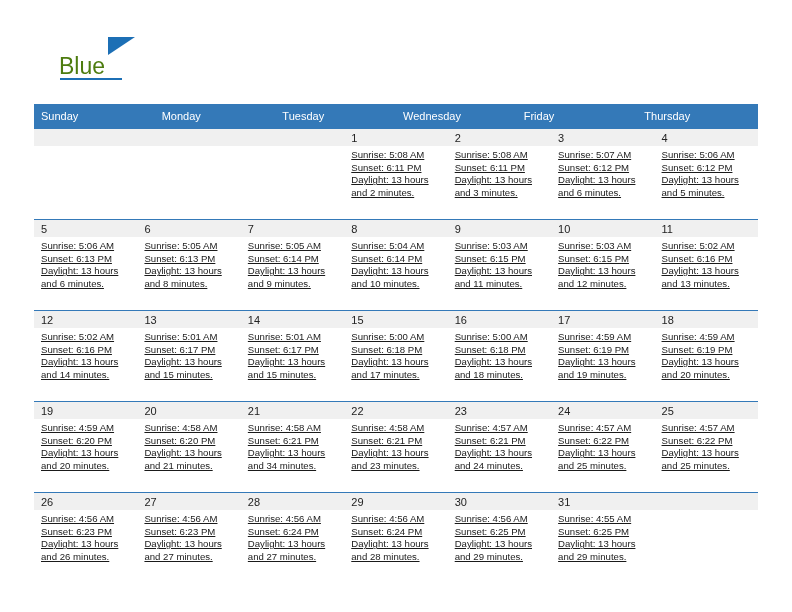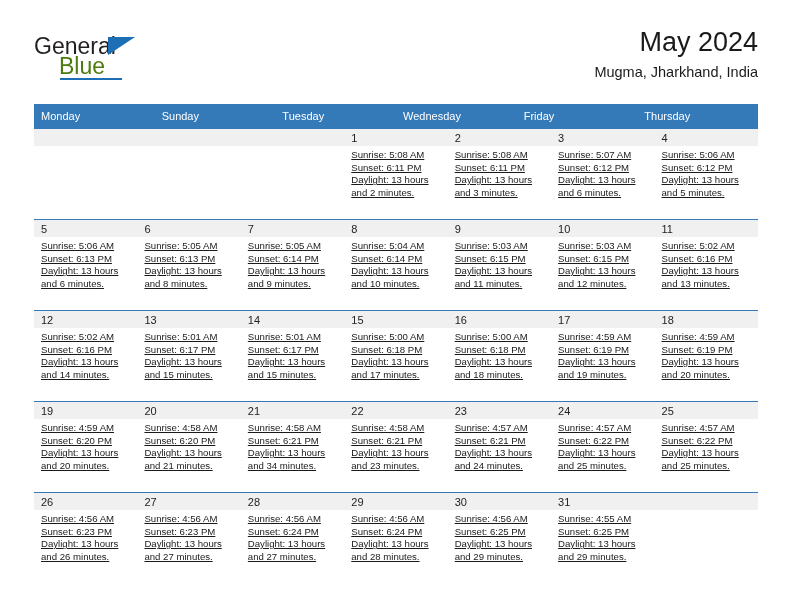--- a/index.html
+++ b/index.html
@@ -153,38 +153,33 @@
   }
 </style>
 </head>
 <body>
 
 <div class="page">
 
   <div class="header">
 
     <div class="logo">
-      <span class="logo-general">General</span>
       <span class="logo-triangle"></span>
       <span class="logo-blue">Blue</span>
       <span class="logo-underline"></span>
     </div>
 
-    <div class="title-block">
-      <h1 class="cal-title">May 2024</h1>
-      <p class="cal-subtitle">Mugma, Jharkhand, India</p>
-    </div>
 
   </div>
 
   <div class="calendar">
 
     <div class="weekday-row">
+      <div class="weekday">Sunday</div>
       <div class="weekday">Monday</div>
-      <div class="weekday">Sunday</div>
       <div class="weekday">Tuesday</div>
       <div class="weekday">Wednesday</div>
       <div class="weekday">Friday</div>
       <div class="weekday">Thursday</div>
     </div>
 
     <div class="week-row">
       <div class="day-cell empty">
         <div class="day-number-band"></div>
         <div class="day-body">

